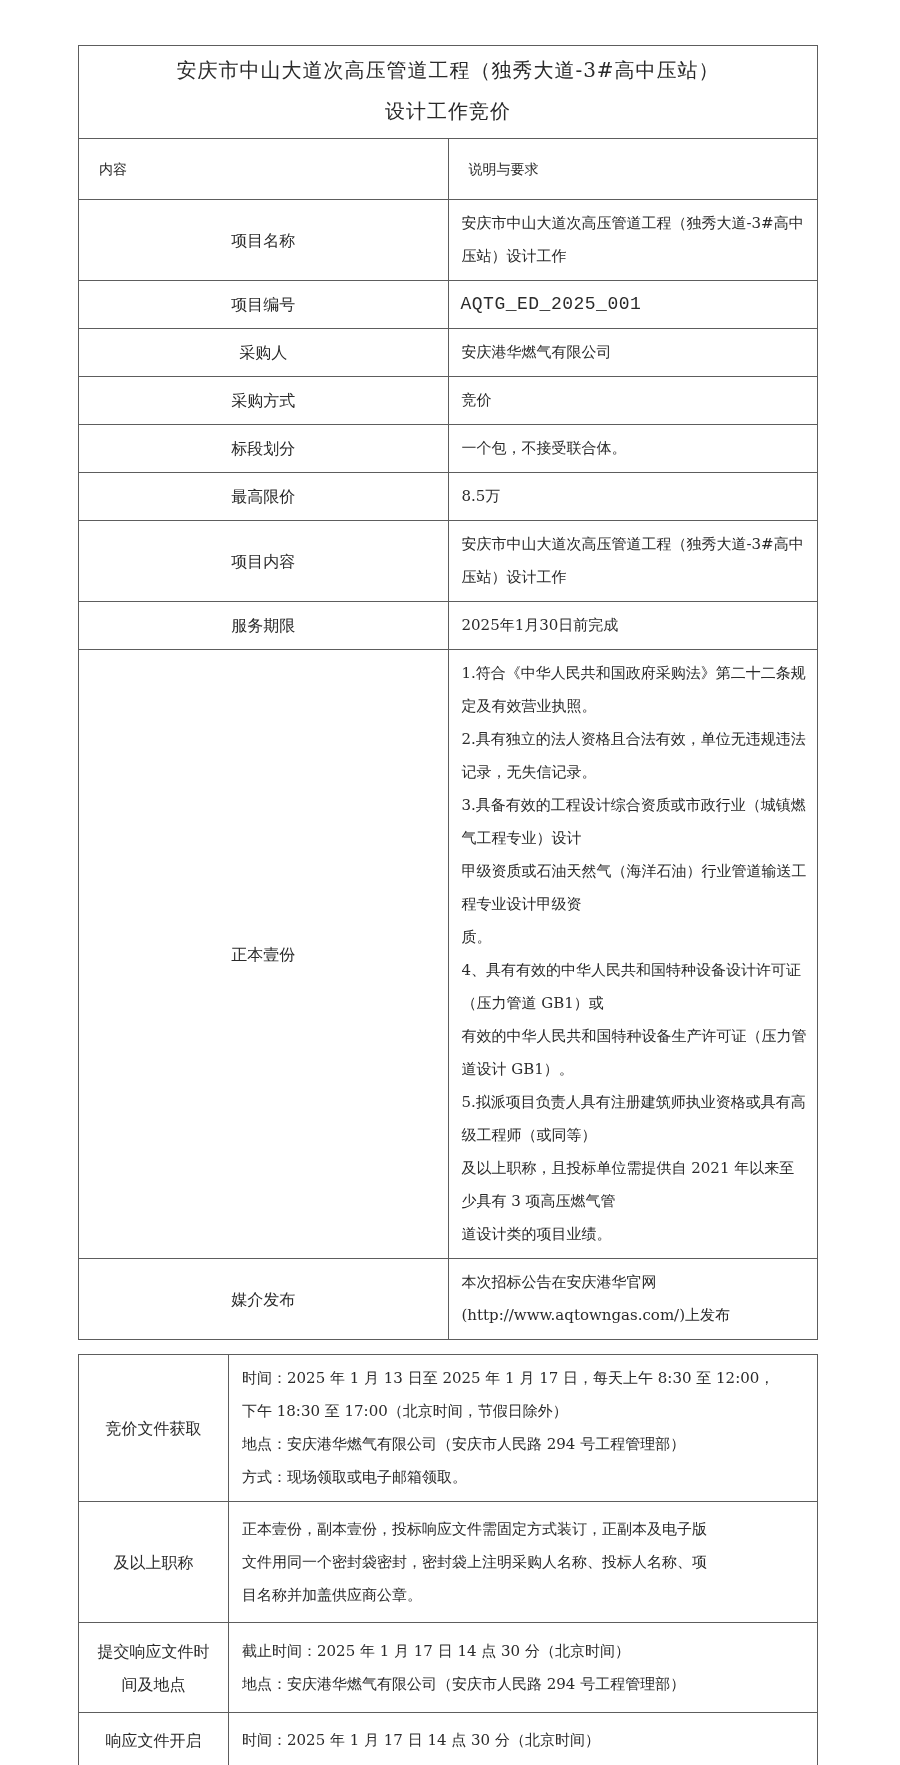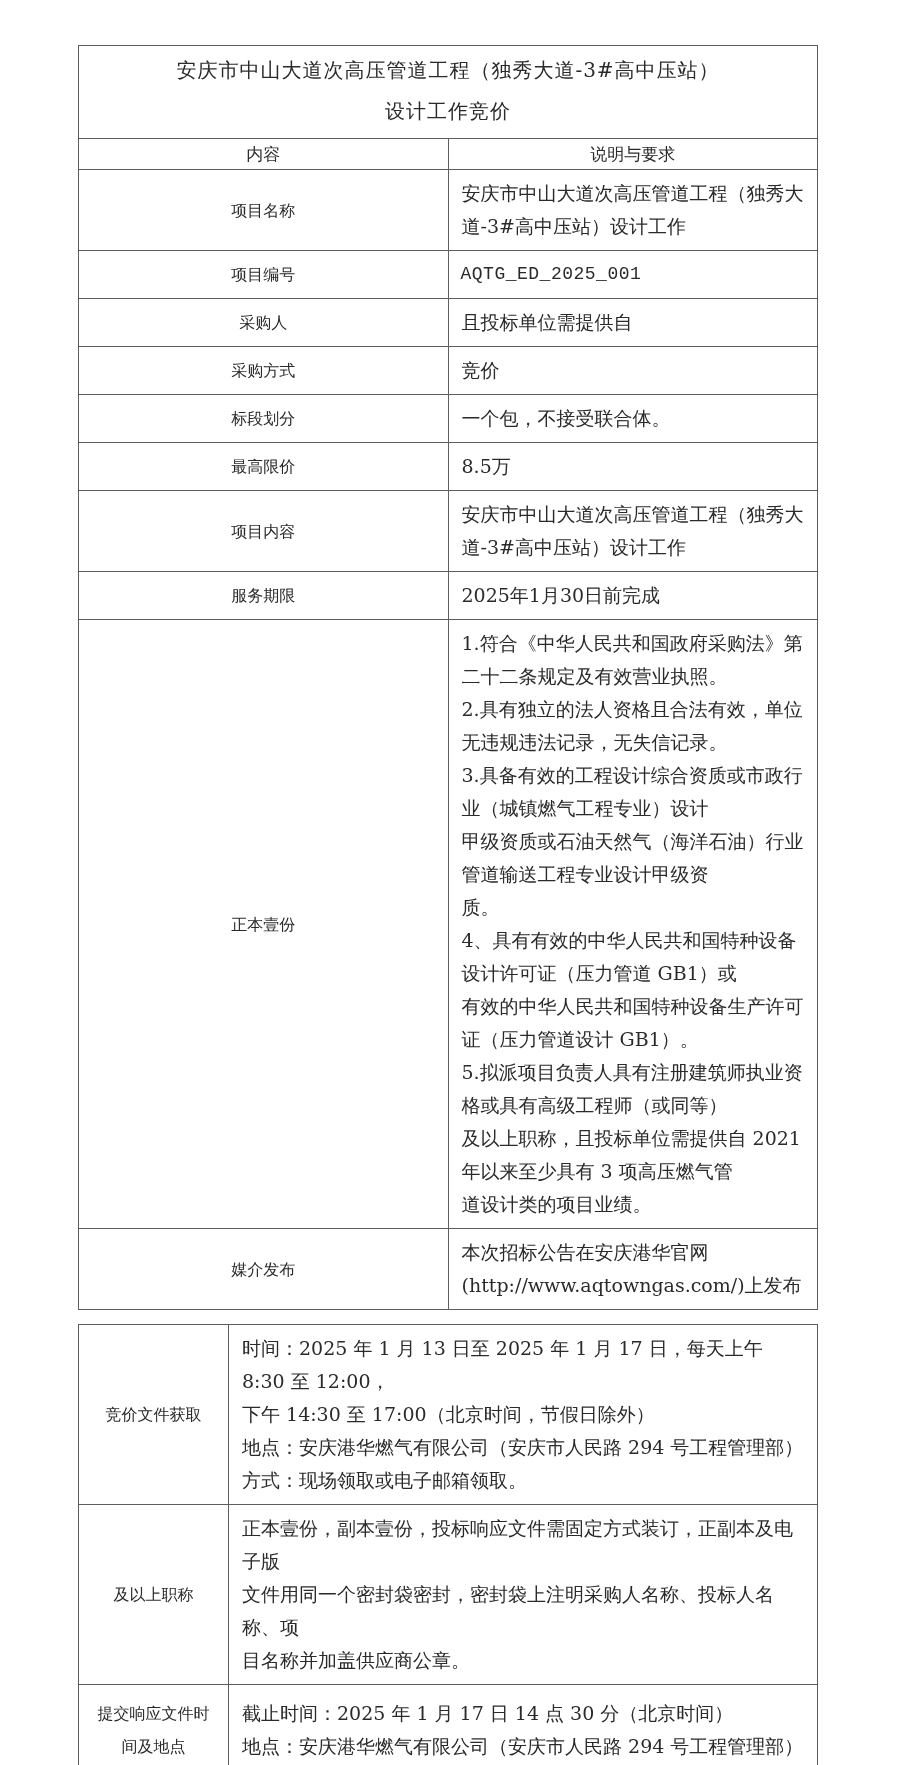--- a/index.html
+++ b/index.html
@@ -41,31 +41,31 @@
   }
   .label-cell {
     width: 150px;
     text-align: center;
     font-size: 16px;
     line-height: 33px;
     white-space: pre-line;
     padding: 2px 4px;
   }
   .value-cell {
-    font-size: 19px;
+    font-size: 15px;
     line-height: 33px;
     white-space: pre-line;
     text-align: left;
     padding: 7px 10px 7px 13px;
   }
   .header-row td {
-    font-size: 17px;
-    text-align: center;
+    font-size: 14px;
+    text-align: left;
     line-height: 20px;
-    padding: 3px;
+    padding: 20px;
   }
   .value-latin {
     font-family: "Liberation Mono", "DejaVu Sans Mono", monospace;
     font-size: 18px;
     letter-spacing: 0.5px;
     padding-left: 12px;
   }
   
   .t1-title { height: 92px; margin-left: 6px; }
   .t1-head  { height: 31px; }
@@ -105,21 +105,21 @@
     <tr class="t1r0">
       <td class="label-cell">项目名称</td>
       <td class="value-cell">安庆市中山大道次高压管道工程（独秀大道-3#高中压站）设计工作</td>
     </tr>
     <tr class="t1r1">
       <td class="label-cell">项目编号</td>
       <td class="value-cell value-latin">AQTG_ED_2025_001</td>
     </tr>
     <tr class="t1r2">
       <td class="label-cell">采购人</td>
-      <td class="value-cell">且投标单位需提供自</td>
+      <td class="value-cell">安庆港华燃气有限公司</td>
     </tr>
     <tr class="t1r3">
       <td class="label-cell">采购方式</td>
       <td class="value-cell">竞价</td>
     </tr>
     <tr class="t1r4">
       <td class="label-cell">标段划分</td>
       <td class="value-cell">一个包，不接受联合体。</td>
     </tr>
     <tr class="t1r5">
@@ -154,21 +154,21 @@
   </tbody>
     </table>
 
   <div class="gap"></div>
 
   <table class="doc-table">
     <tbody>
         <tr class="t2r0">
       <td class="label-cell">竞价文件获取</td>
       <td class="value-cell">时间：2025 年 1 月 13 日至 2025 年 1 月 17 日，每天上午 8:30 至 12:00，
-下午 14:30 至 17:00（北京时间，节假日除外）
+下午 18:30 至 17:00（北京时间，节假日除外）
 地点：安庆港华燃气有限公司（安庆市人民路 294 号工程管理部）
 方式：现场领取或电子邮箱领取。</td>
     </tr>
     <tr class="t2r1">
       <td class="label-cell">及以上职称</td>
       <td class="value-cell">正本壹份，副本壹份，投标响应文件需固定方式装订，正副本及电子版
 文件用同一个密封袋密封，密封袋上注明采购人名称、投标人名称、项
 目名称并加盖供应商公章。</td>
     </tr>
     <tr class="t2r2">

